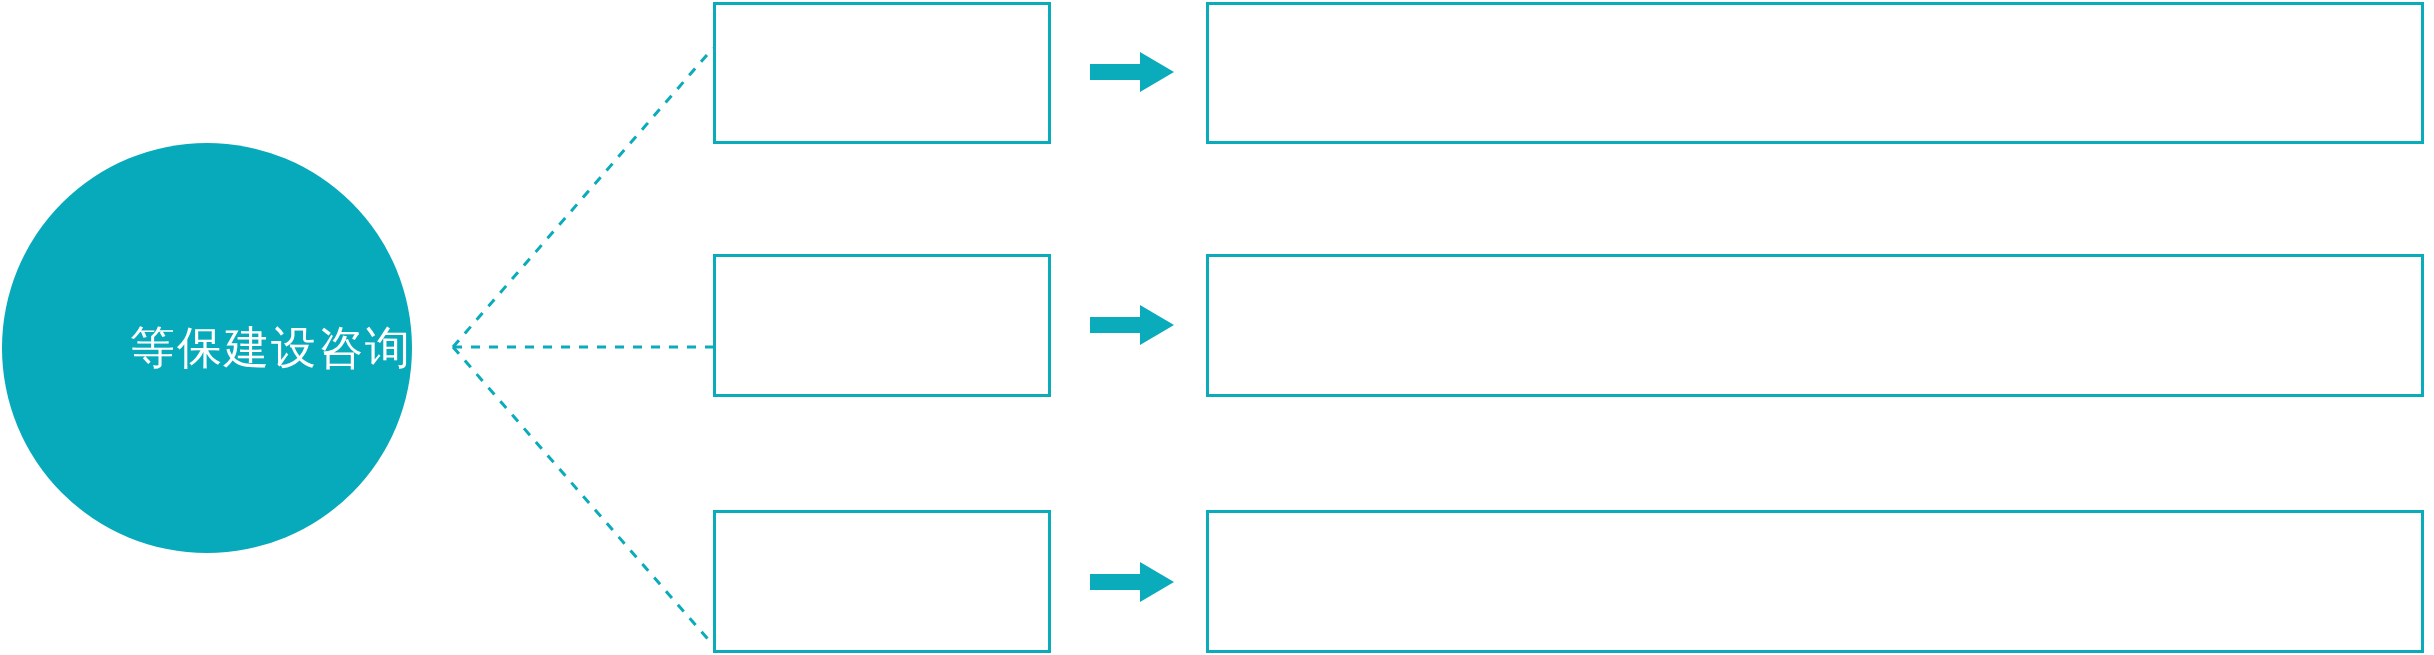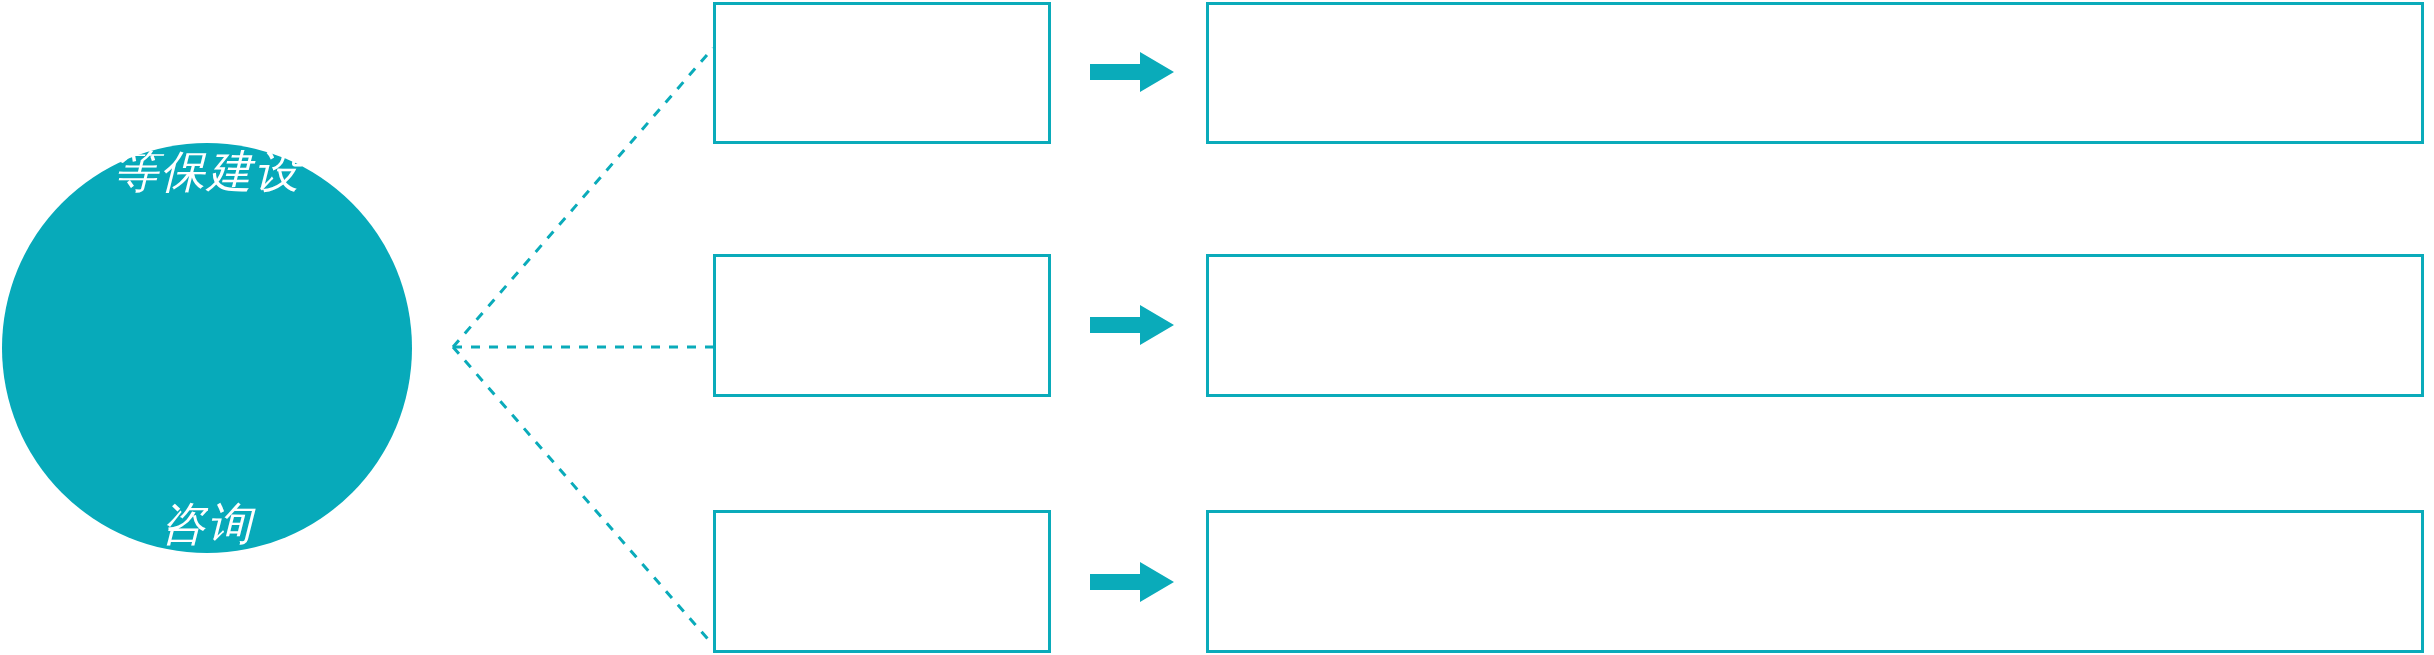--- a/index.html
+++ b/index.html
@@ -23,25 +23,24 @@
   
   .hub {
     position: absolute;
     left: 2px;
     top: 143px;
     width: 410px;
     height: 410px;
     border-radius: 50%;
     background: #07AABA;
     display: flex;
-    flex-direction: column;
+    flex-direction: row;
     align-items: center;
-    justify-content: space-between;
+    justify-content: flex-end;
     box-sizing: border-box;
-    font-style: italic;
   }
   .hub-line {
     color: #ffffff;
     font-size: 45px;
     line-height: 1.30;
     letter-spacing: 2px;
     white-space: nowrap;
     font-weight: 400;
   }
 

